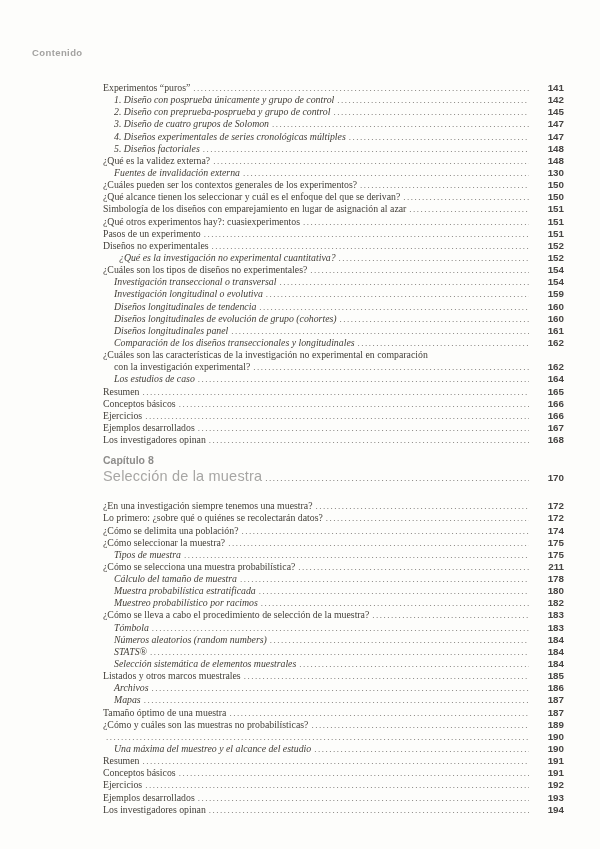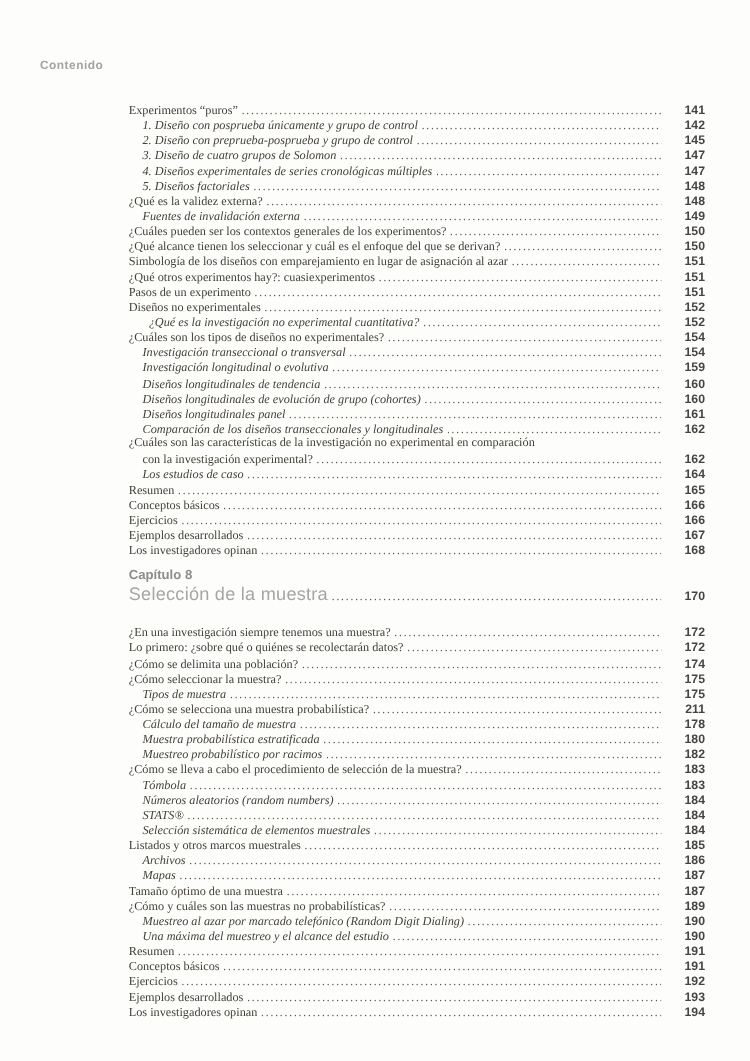--- a/index.html
+++ b/index.html
@@ -104,21 +104,21 @@
         <span class="num">148</span>
       </div>
       <div class="row lvl0">
         <span class="t">¿Qué es la validez externa?</span>
         <span class="leader"></span>
         <span class="num">148</span>
       </div>
       <div class="row lvl1 it">
         <span class="t">Fuentes de invalidación externa</span>
         <span class="leader"></span>
-        <span class="num">149</span>
+        <span class="num">130</span>
       </div>
       <div class="row lvl0">
         <span class="t">¿Cuáles pueden ser los contextos generales de los experimentos?</span>
         <span class="leader"></span>
         <span class="num">150</span>
       </div>
       <div class="row lvl0">
         <span class="t">¿Qué alcance tienen los seleccionar y cuál es el enfoque del que se derivan?</span>
         <span class="leader"></span>
         <span class="num">150</span>
@@ -318,21 +318,20 @@
         <span class="t">Tamaño óptimo de una muestra</span>
         <span class="leader"></span>
         <span class="num">187</span>
       </div>
       <div class="row lvl0">
         <span class="t">¿Cómo y cuáles son las muestras no probabilísticas?</span>
         <span class="leader"></span>
         <span class="num">189</span>
       </div>
       <div class="row lvl1 it">
-        <span class="t">Muestreo al azar por marcado telefónico (Random Digit Dialing)</span>
         <span class="leader"></span>
         <span class="num">190</span>
       </div>
       <div class="row lvl1 it">
         <span class="t">Una máxima del muestreo y el alcance del estudio</span>
         <span class="leader"></span>
         <span class="num">190</span>
       </div>
       <div class="row lvl0">
         <span class="t">Resumen</span>

